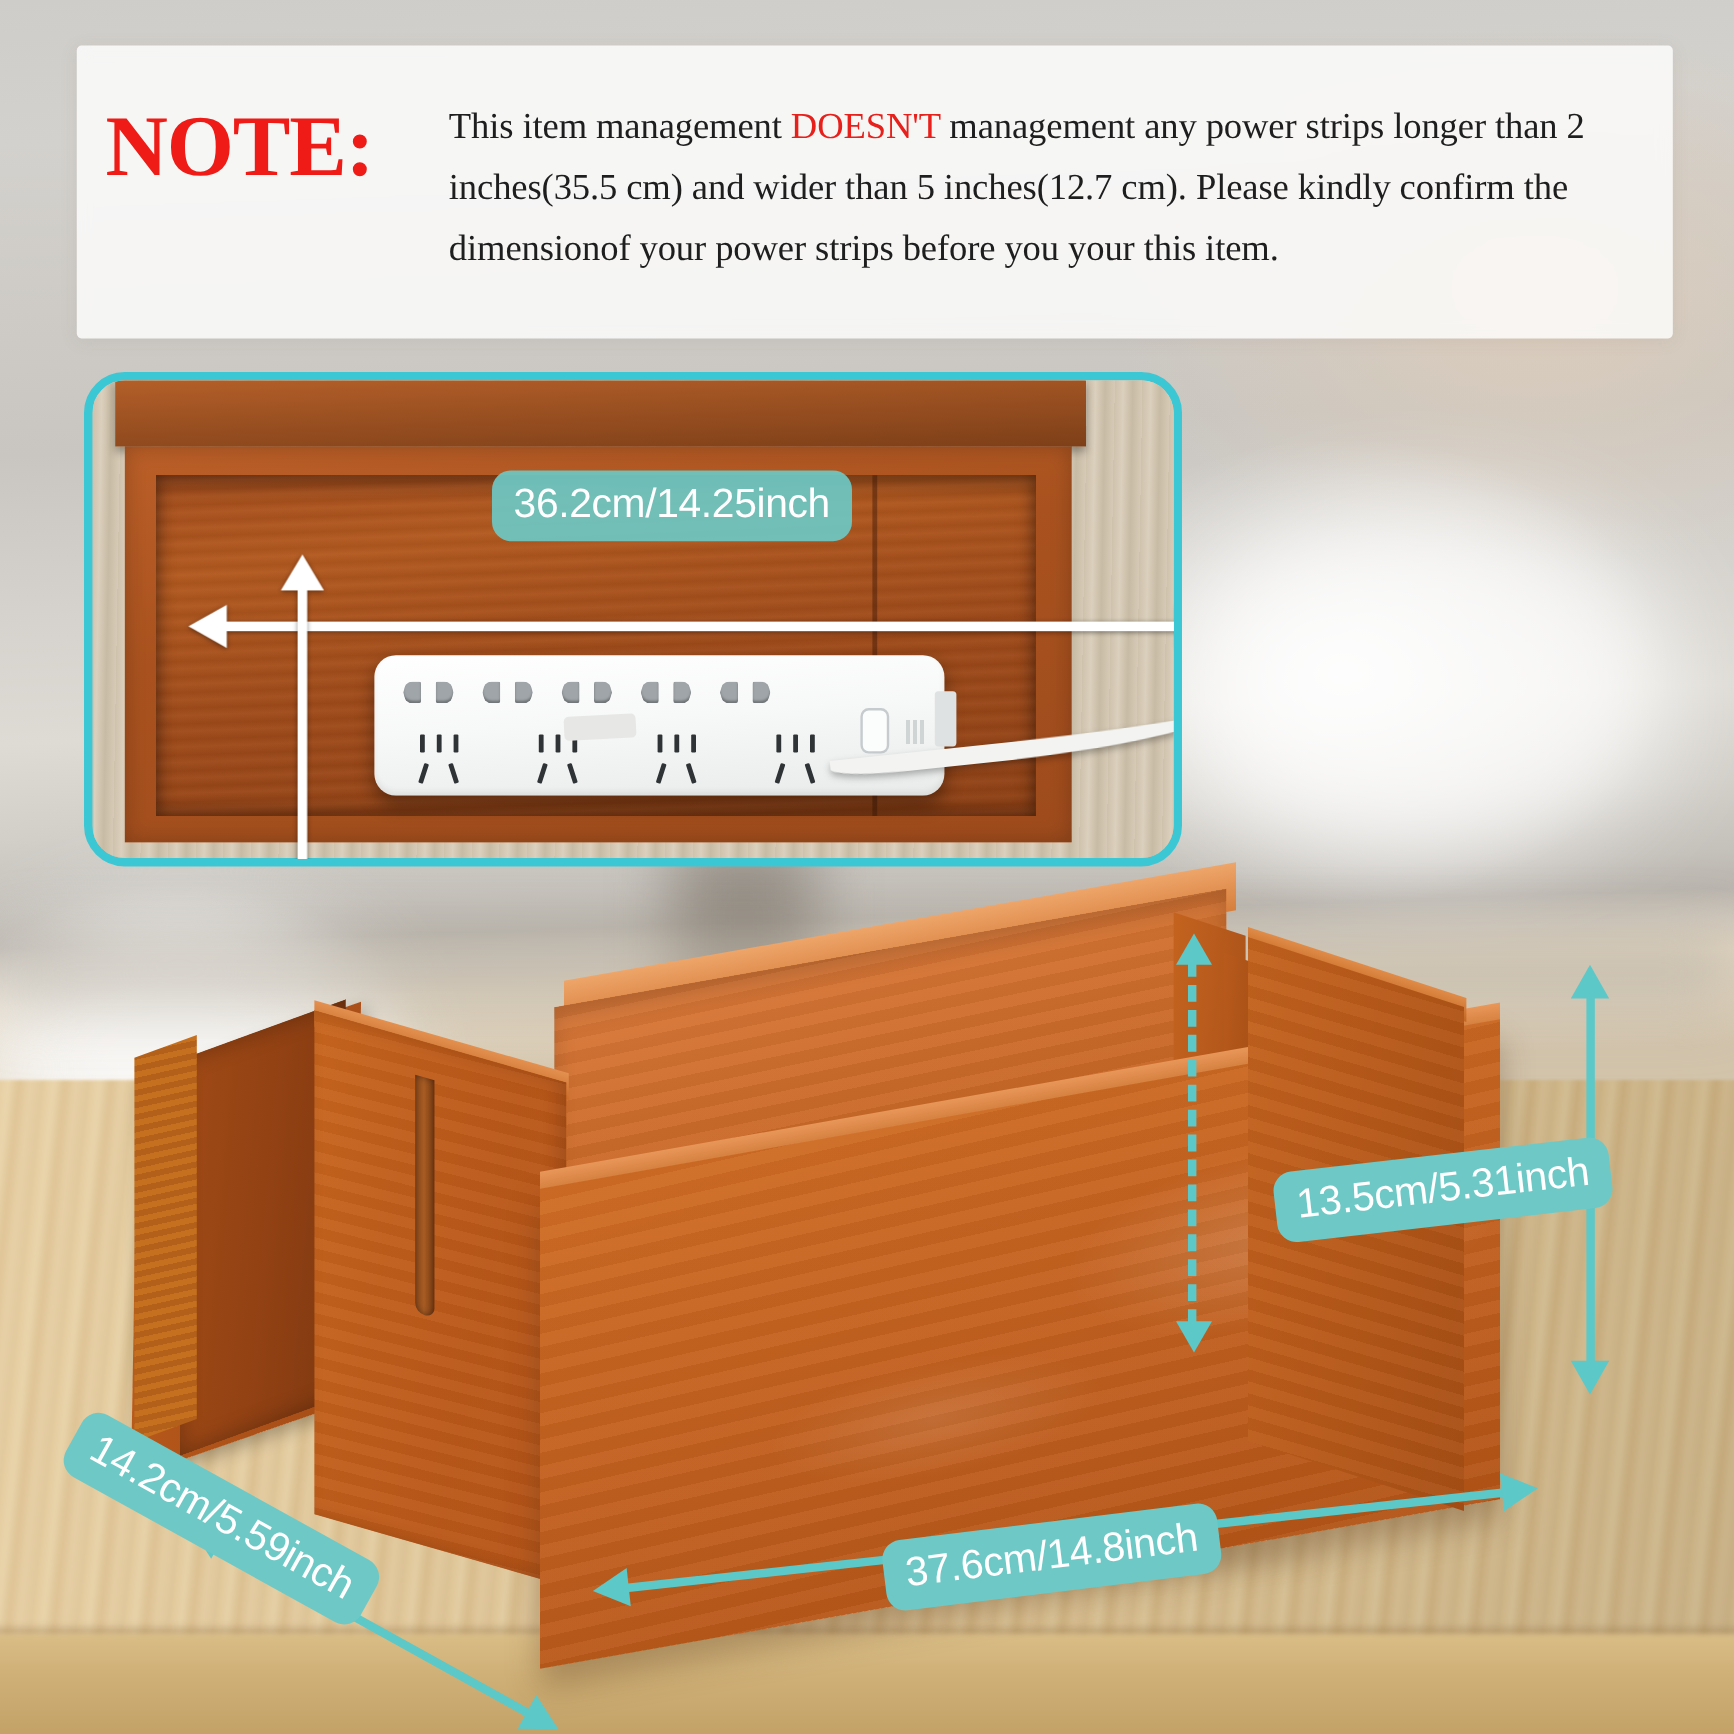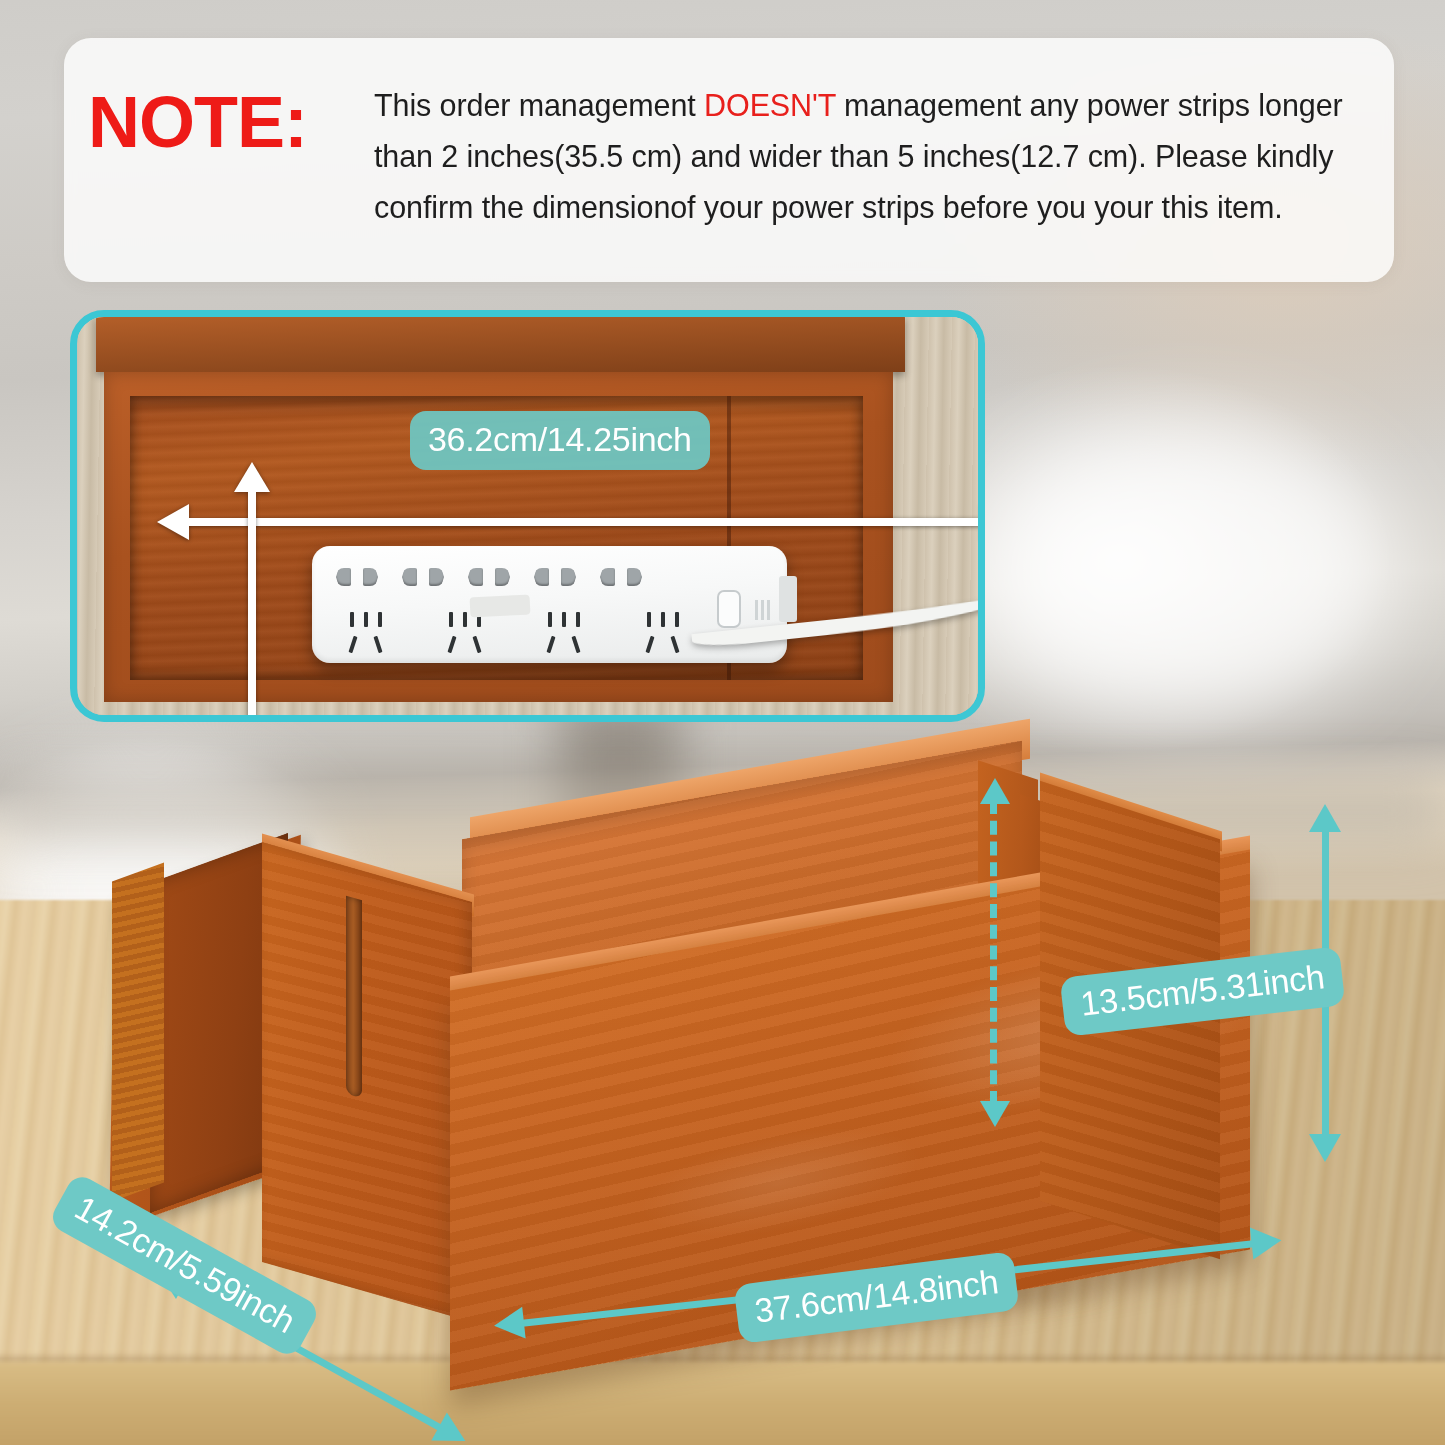--- a/index.html
+++ b/index.html
@@ -65,23 +65,24 @@
     background: rgba(150,118,72,0.35);
     filter: blur(3px);
   }
 
   
   .note-card {
     position: absolute;
     left: 64px; top: 38px;
     width: 1330px; height: 244px;
     background: rgba(255,255,255,0.80);
-    border-radius: 27px;
+    border-radius: 4px;
     backdrop-filter: blur(6px);
     box-shadow: 0 2px 14px rgba(120,110,100,0.10);
+    font-family: Liberation Serif, serif;
   }
   .note-title {
     position: absolute;
     left: 24px; top: 48px;
     font-size: 72px;
     font-weight: bold;
     color: #ee1b17;
     letter-spacing: -1px;
     line-height: 1;
   }
@@ -567,25 +568,25 @@
             <div class="cable"></div>
 
             <div class="arrow-h-white"></div>
             <div class="arrow-v-white"></div>
           </div>
         </div>
       </div>
     </div>
   </div>
 
-  <div class="chip chip-trans" style="left:410px; top:411px;">36.2cm/14.25inch</div>
+  <div class="chip chip-trans" style="left:410px; top:392px;">36.2cm/14.25inch</div>
 
   <div class="note-card">
     <div class="note-title">NOTE:</div>
     <div class="note-body">
-      <span>This order management </span><span class="hl">DOESN'T</span><span> management any power strips longer</span>
+      <span>This item management </span><span class="hl">DOESN'T</span><span> management any power strips longer</span>
       <span>than 2 inches(35.5 cm) and wider than 5 inches(12.7 cm).</span>
       <span>Please kindly confirm the dimensionof your power strips before you</span>
       <span>your this item.</span>
     </div>
   </div>
 
 </div>
 
 </body></html>

